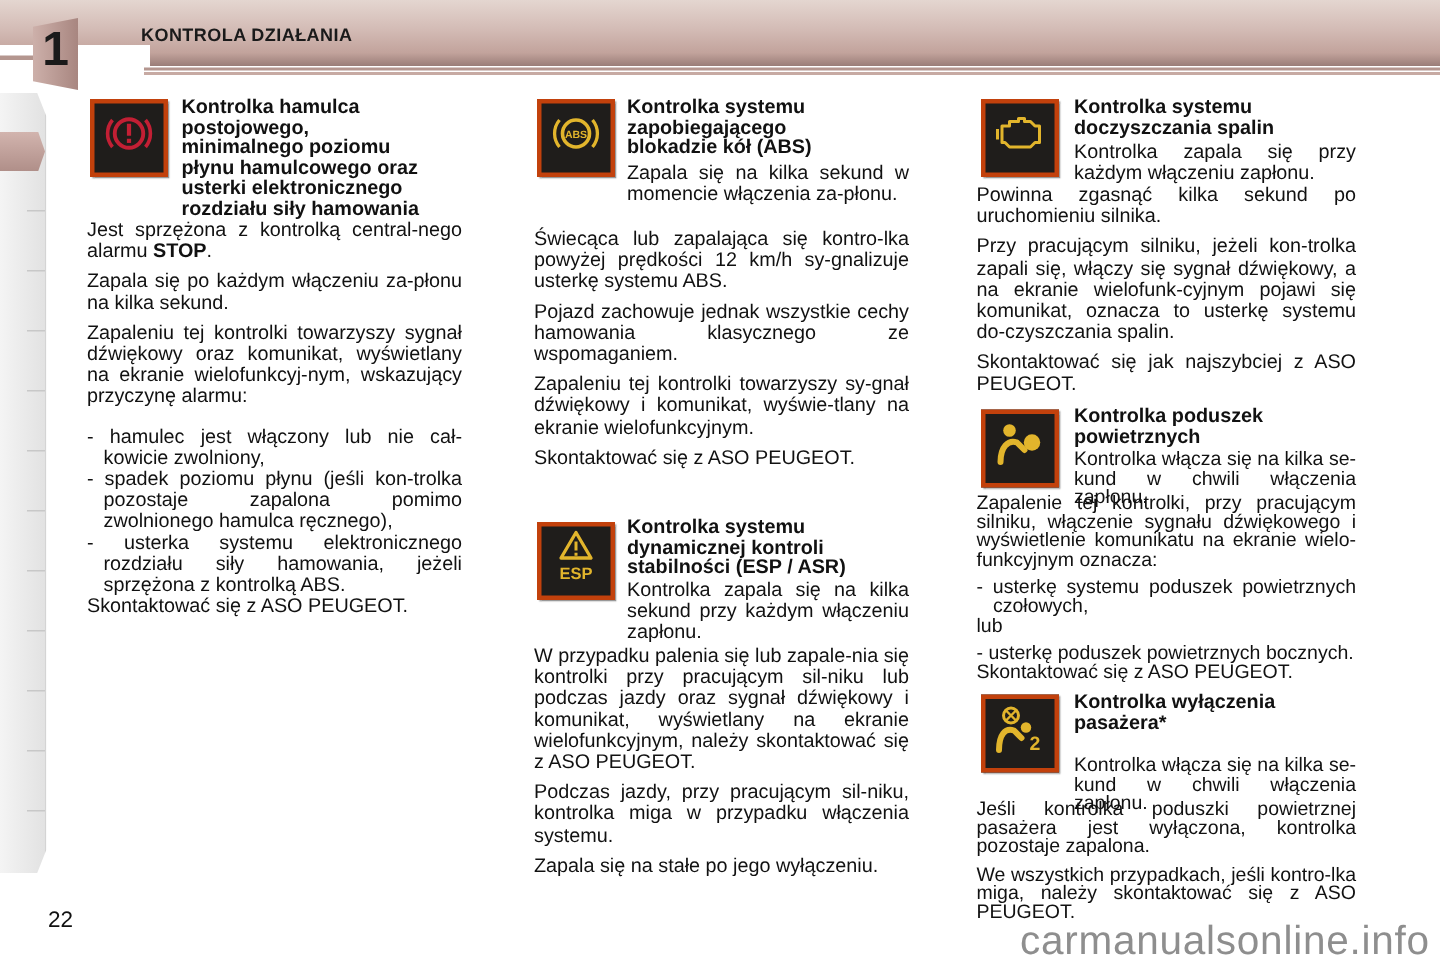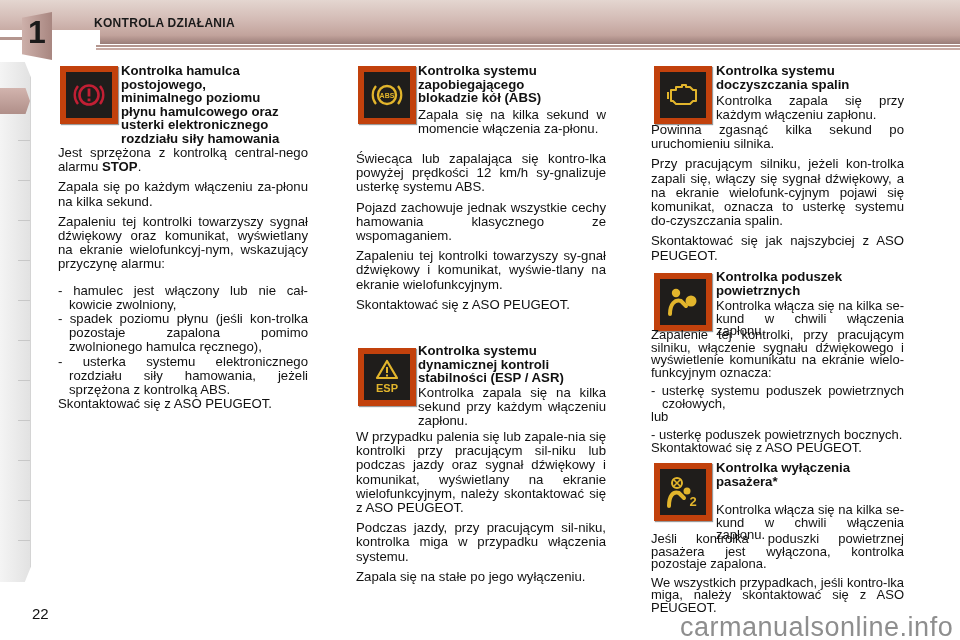--- a/index.html
+++ b/index.html
@@ -19,22 +19,22 @@
     font-weight:bold; font-size:32px; color:#1a1a1a; }
   .page-title { position:absolute; left:94px; top:16px; font-weight:bold; font-size:12px; color:#1a1a1a; letter-spacing:0.3px; }
   
   .side-strip { position:absolute; left:0; top:62px; width:30px; height:520px;
     background:linear-gradient(to right,#f4f4f4,#e2e2e2); border-right:1px solid #d4d4d4;
     clip-path:polygon(0 0,80% 0,100% 3%,100% 97%,80% 100%,0 100%); }
   .side-tick { position:absolute; left:18px; width:12px; height:1px; background:#c8c8c8; }
   .side-active { position:absolute; left:0; top:88px; width:30px; height:26px;
     background:linear-gradient(to bottom,#d2b4ae,#b08f89); clip-path:polygon(0 0,85% 0,100% 50%,85% 100%,0 100%); }
   
-  .icon-box { position:absolute; width:46px; height:46px; background:#1f1d1b; border:6px solid #c2410c;
-    box-shadow:1px 1px 1px rgba(0,0,0,.4); display:flex; align-items:center; justify-content:center; }
+  .icon-box { position:absolute; width:46px; height:46px; background:#1f1d1b; border:3px solid #c2410c;
+    box-shadow:1px 1px 1px rgba(0,0,0,.4); display:flex; align-items:flex-start; justify-content:center; }
   .text-block { position:absolute; font-size:13.2px; line-height:14.2px; }
   .title { font-weight:bold; font-size:13.2px; line-height:13.6px; }
   p { margin:0 0 6px 0; text-align:justify; }
   .small p, .small { font-size:13px; line-height:12.6px; }
   .dash-item { padding-left:11px; text-indent:-11px; margin:0; text-align:justify; }
   .page-number { position:absolute; left:32px; top:605px; font-size:15px; color:#111; }
   .watermark { position:absolute; left:680px; top:612px; font-size:27px; color:#8e8e8e; letter-spacing:0.5px; }
 </style>
 </head>
 <body>

